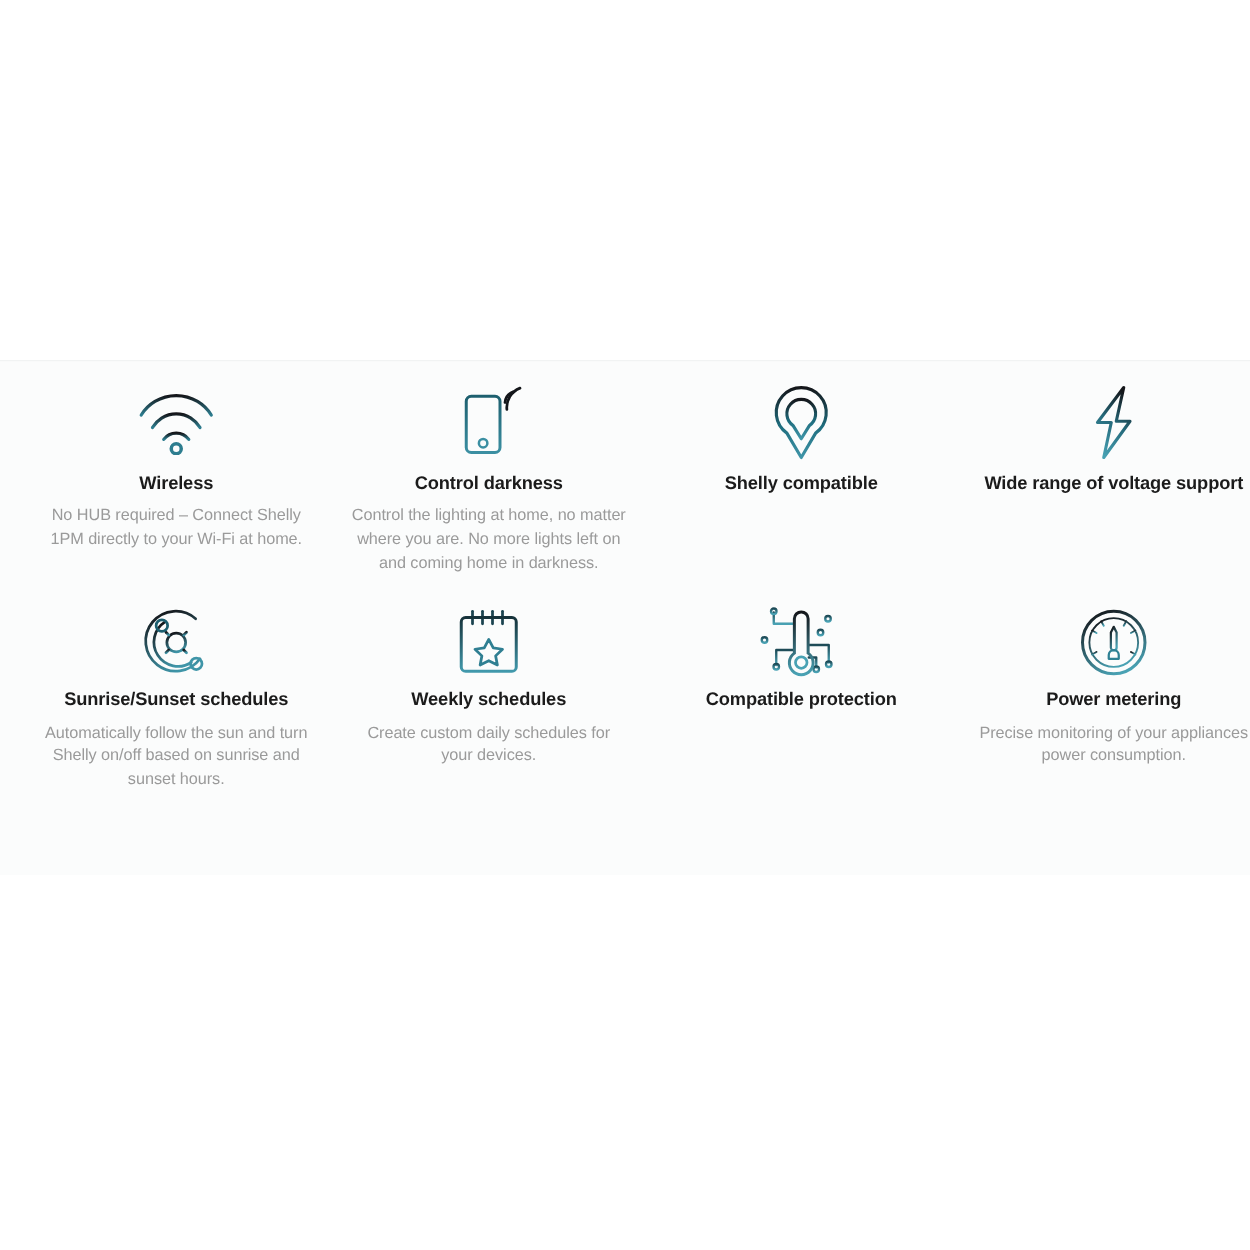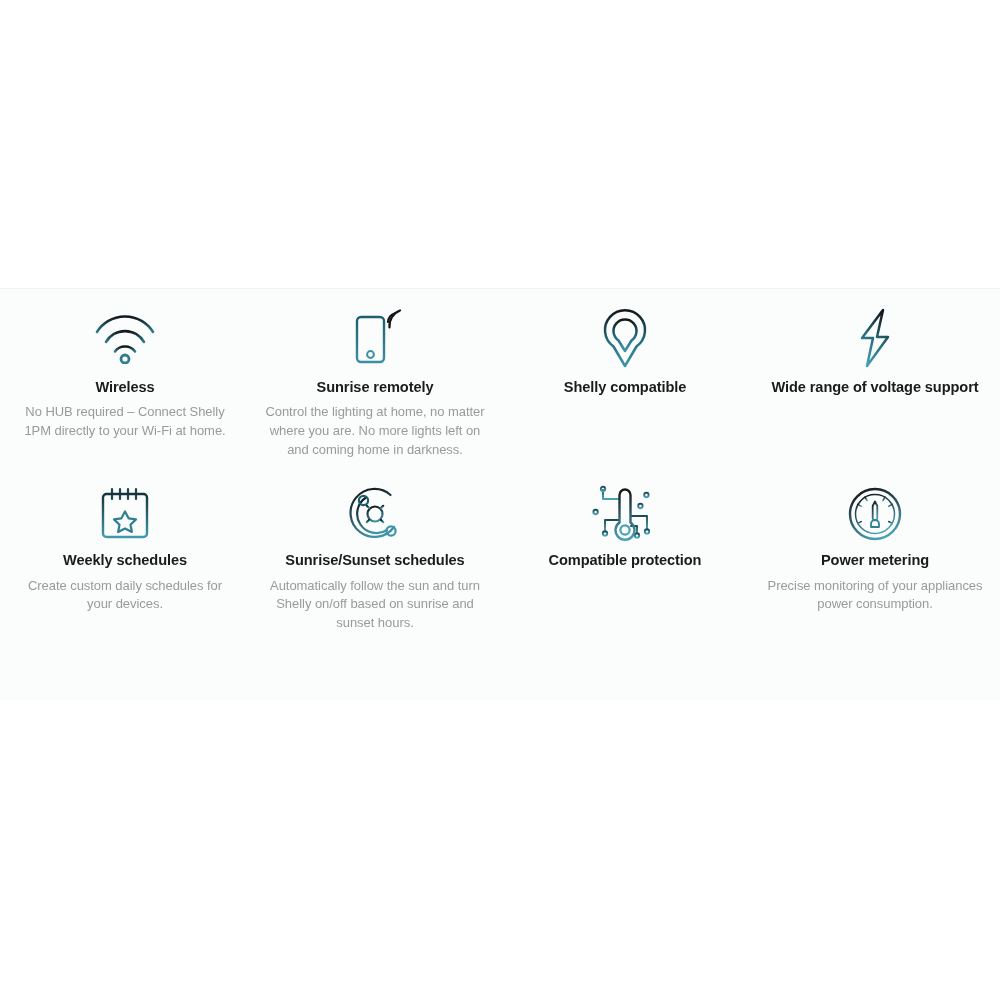--- a/index.html
+++ b/index.html
@@ -31,20 +31,21 @@
     border-top: 1px solid #f1f3f3;
   }
 
   .features-grid {
     display: grid;
     grid-template-columns: repeat(4, 250px);
     grid-template-rows: auto auto;
     row-gap: 26px;
     width: 1000px;
     padding-top: 18px;
+    padding-left: 16px;
   }
 
   .feature-card {
     display: flex;
     flex-direction: column;
     align-items: center;
     padding: 0 14px;
     text-align: center;
   }
 
@@ -122,21 +123,21 @@
             <line x1="13" y1="39" x2="40" y2="39" stroke="url(#gPhone)" stroke-width="2.2"></line>
 
             <circle cx="26.5" cy="46.5" r="3.4" fill="none" stroke="#3b8fa2" stroke-width="2"></circle>
 
             <g fill="none" stroke="#14161a" stroke-width="2.2" stroke-linecap="round">
               <path d="M44 14 A 10 10 0 0 1 50.5 5.5"></path>
               <path d="M45.5 19.5 A 16.5 16.5 0 0 1 56 2.5"></path>
             </g>
           </svg>
         </div>
-        <h3 class="feature-title">Sunrise remotely</h3>
+        <h3 class="feature-title">Control darkness</h3>
         <p class="feature-desc">Control the lighting at home, no matter where you are. No more lights left on and coming home in darkness.</p>
       </div>
 
       <div class="feature-card">
         <div class="feature-icon">
           <svg width="56" height="62" viewBox="0 0 56 62">
             <defs>
               <linearGradient id="gPin" x1="0" y1="0" x2="0" y2="1">
                 <stop offset="0%" stop-color="#14161a"></stop>
                 <stop offset="55%" stop-color="#1f6d7e"></stop>
@@ -161,47 +162,20 @@
               <linearGradient id="gBolt" x1="0.6" y1="0" x2="0.3" y2="1">
                 <stop offset="0%" stop-color="#14161a"></stop>
                 <stop offset="50%" stop-color="#256a7b"></stop>
                 <stop offset="100%" stop-color="#47a0b2"></stop>
               </linearGradient>
             </defs>
             <path d="M30 3 L9 31 L20 31 L14 59 L35 30 L24 30 Z" fill="none" stroke="url(#gBolt)" stroke-width="2.5" stroke-linejoin="round" stroke-linecap="round"></path>
           </svg>
         </div>
         <h3 class="feature-title">Wide range of voltage support</h3>
-      </div>
-
-      <div class="feature-card row2">
-        <div class="feature-icon">
-          <svg width="60" height="58" viewBox="0 0 60 58">
-            <defs>
-              <linearGradient id="gCal" x1="0" y1="0" x2="0" y2="1">
-                <stop offset="0%" stop-color="#16323a"></stop>
-                <stop offset="100%" stop-color="#4199ac"></stop>
-              </linearGradient>
-            </defs>
-
-            <g stroke="#1b4450" stroke-width="2.2" stroke-linecap="round">
-              <line x1="17" y1="4" x2="17" y2="14"></line>
-              <line x1="25" y1="4" x2="25" y2="14"></line>
-              <line x1="33" y1="4" x2="33" y2="14"></line>
-              <line x1="41" y1="4" x2="41" y2="14"></line>
-            </g>
-
-            <rect x="8" y="9" width="44" height="43" rx="3.5" ry="3.5" fill="none" stroke="url(#gCal)" stroke-width="2.4"></rect>
-            <line x1="8" y1="20" x2="52" y2="20" stroke="url(#gCal)" stroke-width="2.2"></line>
-
-            <path d="M30 26.5 L33.6 33.3 L41 34.4 L35.5 39.7 L36.9 47 L30 43.6 L23.1 47 L24.5 39.7 L19 34.4 L26.4 33.3 Z" fill="none" stroke="#2f7f92" stroke-width="2.2" stroke-linejoin="round"></path>
-          </svg>
-        </div>
-        <h3 class="feature-title">Weekly schedules</h3>
-        <p class="feature-desc">Create custom daily schedules for your devices.</p>
       </div>
 
       <div class="feature-card row2">
         <div class="feature-icon">
           <svg width="62" height="58" viewBox="0 0 62 58">
             <defs>
               <linearGradient id="gSun" x1="0.3" y1="0" x2="0.6" y2="1">
                 <stop offset="0%" stop-color="#14161a"></stop>
                 <stop offset="100%" stop-color="#3f95a8"></stop>
               </linearGradient>
@@ -228,20 +202,47 @@
             <circle cx="19.5" cy="15.5" r="4.6" fill="none" stroke="#1c5f70" stroke-width="2.2"></circle>
             <circle cx="47" cy="46" r="4.6" fill="none" stroke="#3f95a8" stroke-width="2.2"></circle>
           </svg>
         </div>
         <h3 class="feature-title">Sunrise/Sunset schedules</h3>
         <p class="feature-desc">Automatically follow the sun and turn Shelly on/off based on sunrise and sunset hours.</p>
       </div>
 
       <div class="feature-card row2">
         <div class="feature-icon">
+          <svg width="60" height="58" viewBox="0 0 60 58">
+            <defs>
+              <linearGradient id="gCal" x1="0" y1="0" x2="0" y2="1">
+                <stop offset="0%" stop-color="#16323a"></stop>
+                <stop offset="100%" stop-color="#4199ac"></stop>
+              </linearGradient>
+            </defs>
+
+            <g stroke="#1b4450" stroke-width="2.2" stroke-linecap="round">
+              <line x1="17" y1="4" x2="17" y2="14"></line>
+              <line x1="25" y1="4" x2="25" y2="14"></line>
+              <line x1="33" y1="4" x2="33" y2="14"></line>
+              <line x1="41" y1="4" x2="41" y2="14"></line>
+            </g>
+
+            <rect x="8" y="9" width="44" height="43" rx="3.5" ry="3.5" fill="none" stroke="url(#gCal)" stroke-width="2.4"></rect>
+            <line x1="8" y1="20" x2="52" y2="20" stroke="url(#gCal)" stroke-width="2.2"></line>
+
+            <path d="M30 26.5 L33.6 33.3 L41 34.4 L35.5 39.7 L36.9 47 L30 43.6 L23.1 47 L24.5 39.7 L19 34.4 L26.4 33.3 Z" fill="none" stroke="#2f7f92" stroke-width="2.2" stroke-linejoin="round"></path>
+          </svg>
+        </div>
+        <h3 class="feature-title">Weekly schedules</h3>
+        <p class="feature-desc">Create custom daily schedules for your devices.</p>
+      </div>
+
+      <div class="feature-card row2">
+        <div class="feature-icon">
           <svg width="68" height="58" viewBox="0 0 68 58">
             <defs>
               <linearGradient id="gTherm" x1="0" y1="0" x2="0" y2="1">
                 <stop offset="0%" stop-color="#14161a"></stop>
                 <stop offset="100%" stop-color="#49a2b4"></stop>
               </linearGradient>
               <linearGradient id="gTrace" x1="0" y1="0" x2="0" y2="1">
                 <stop offset="0%" stop-color="#1d4a56"></stop>
                 <stop offset="100%" stop-color="#49a2b4"></stop>
               </linearGradient>

